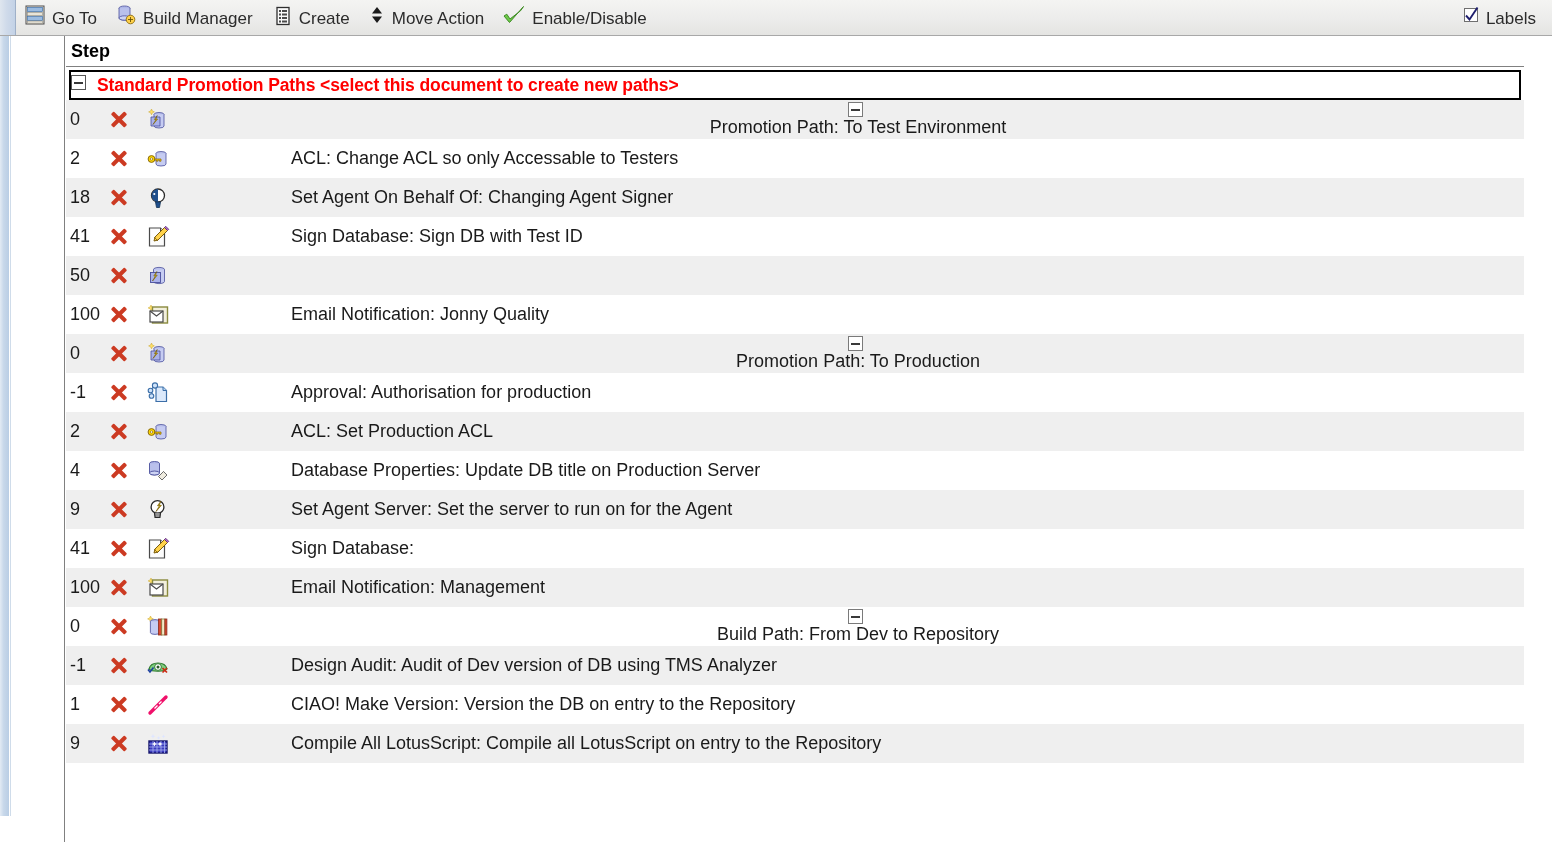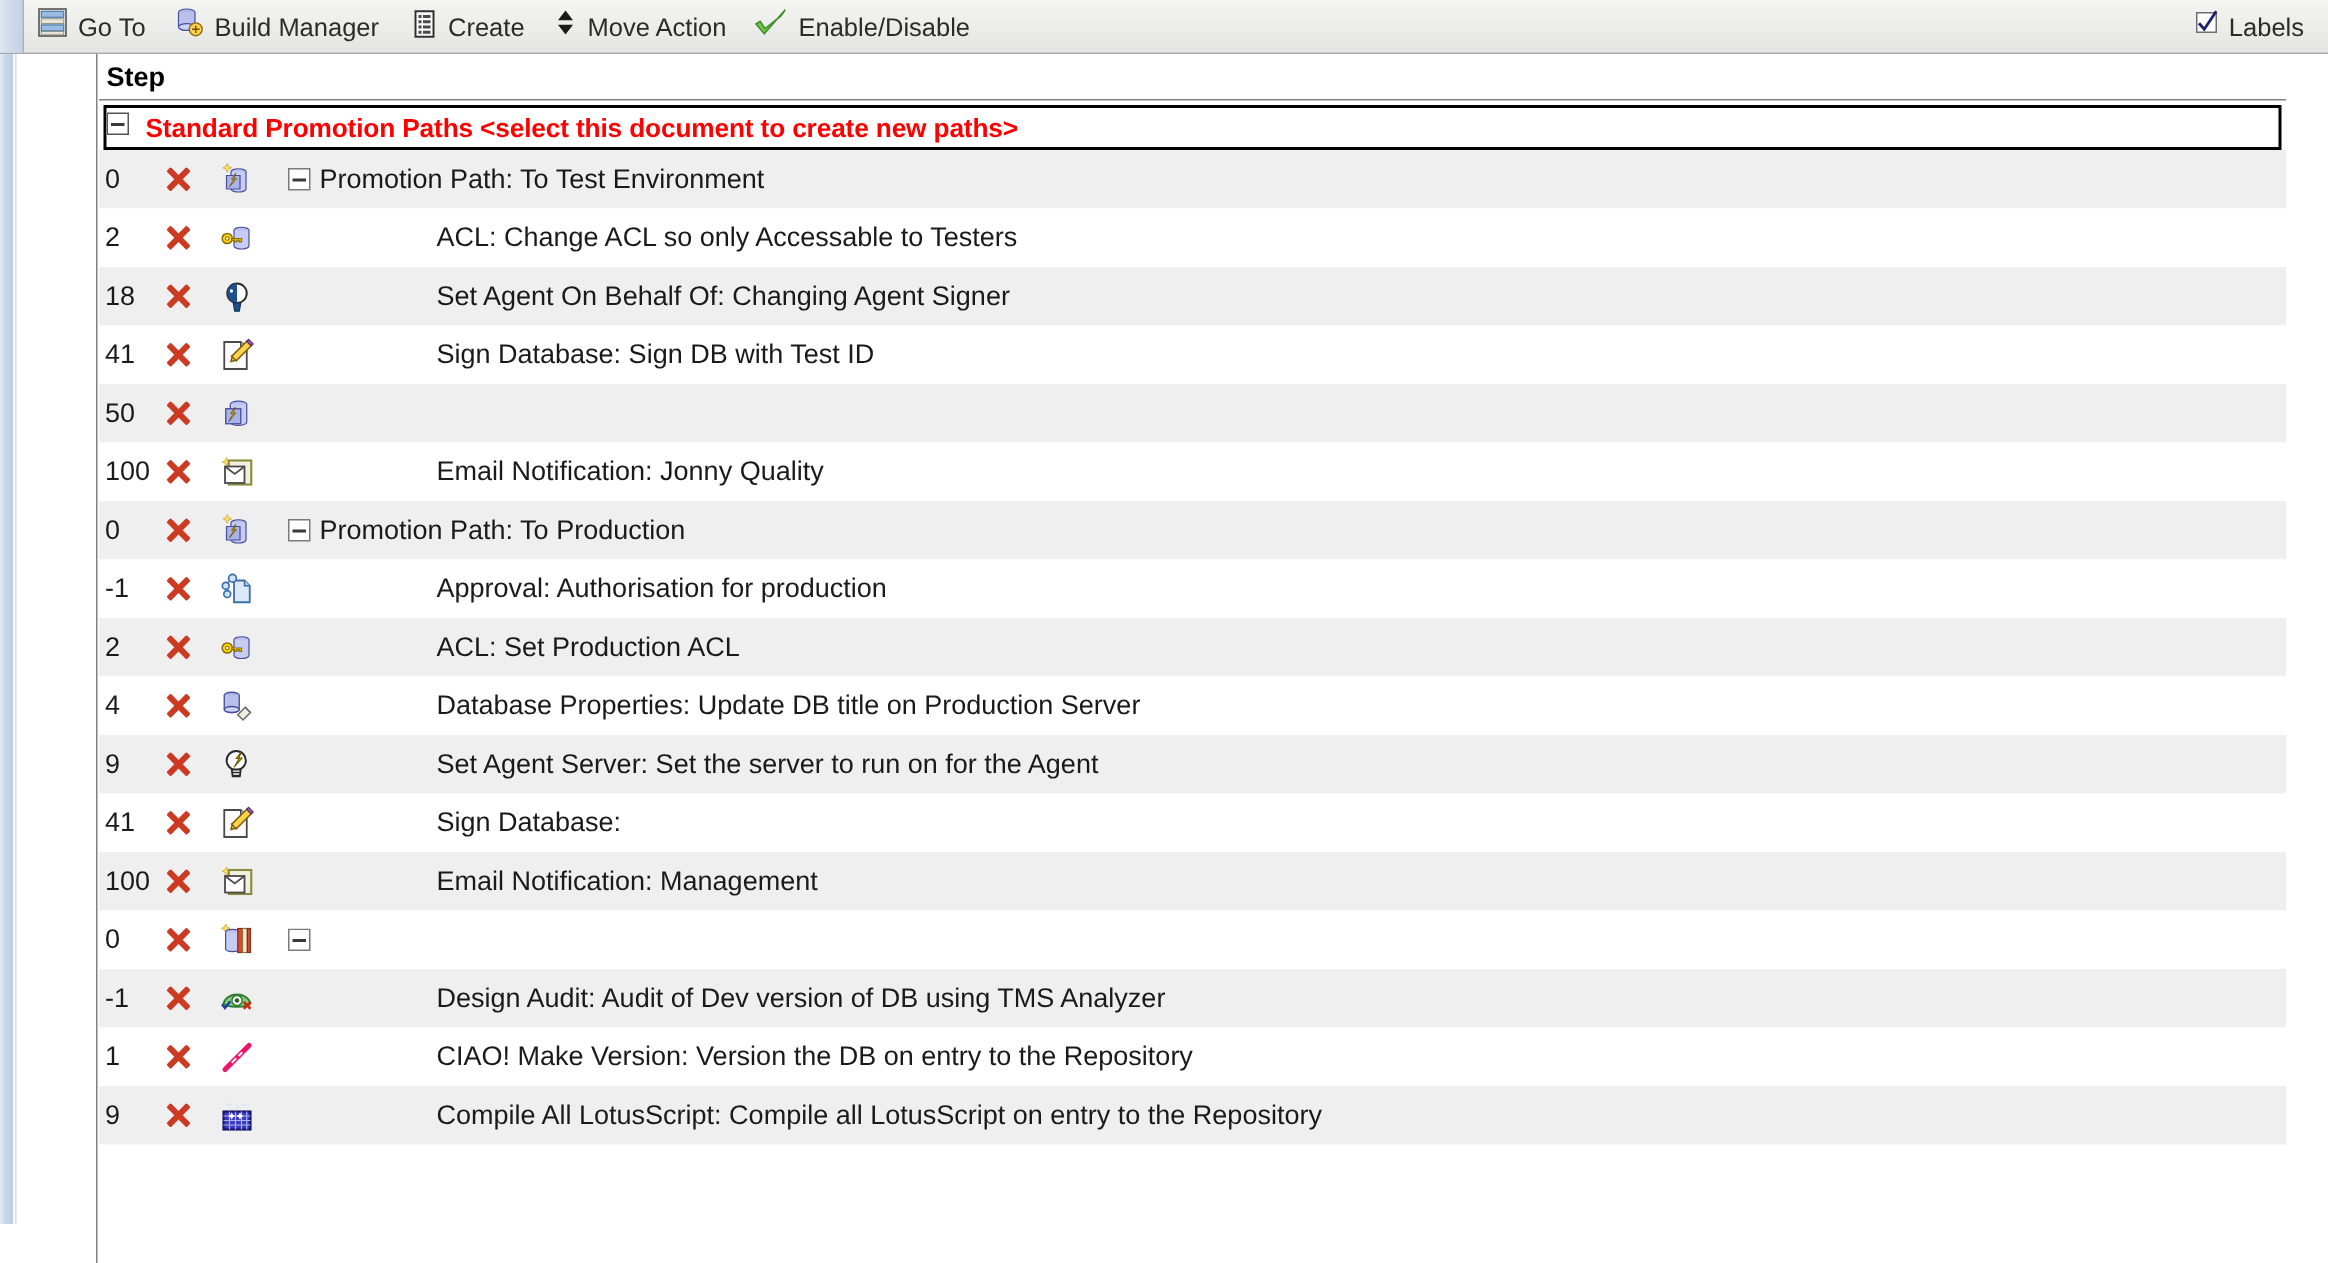--- a/index.html
+++ b/index.html
@@ -83,21 +83,21 @@
             white-space:nowrap; overflow:hidden; }
 
   .twisty {
     width:15px; height:15px; flex:0 0 15px;
     border:1px solid #7a7a7a; background:#fff;
     position:relative; margin-right:6px;
   }
   .twisty::before{ content:""; position:absolute; left:2px; top:6px; width:9px; height:2px; background:#3a3a3a; }
   .twisty.dark { border-color:#555; }
 
-  .indent-0 { padding-left:4px; }
+  .indent-0 { padding-left:4px;flex-direction:column; }
   .indent-1 { padding-left:103px; }
 
   
   .xmark { width:17px; height:17px; position:relative; }
   .xmark::before, .xmark::after{
     content:""; position:absolute; left:7px; top:-1px; width:4px; height:19px;
     background:#cc3a22; border-radius:1px;
   }
   .xmark::before{ transform: rotate(45deg); }
   .xmark::after { transform: rotate(-45deg); }
@@ -450,20 +450,21 @@
     <path d="M4.5 1 l0.9 2 l2 0.9 l-2 0.9 l-0.9 2 l-0.9 -2 l-2 -0.9 l2 -0.9 z" fill="#ffe066" stroke="#c9a227" stroke-width="0.5"></path>
     <ellipse cx="9" cy="6.5" rx="4.6" ry="1.9" fill="#b9c0ec" stroke="#4a4f9c" stroke-width="0.8"></ellipse>
     <path d="M4.4 6.5 V17.5 a4.6 1.9 0 0 0 9.2 0 V6.5" fill="#c6ccf2" stroke="#4a4f9c" stroke-width="0.8"></path>
     <rect x="12.5" y="4" width="3.2" height="16" fill="#d94a32" stroke="#8a2a18" stroke-width="0.8"></rect>
     <rect x="15.7" y="4" width="3.2" height="16" fill="#f2e9c8" stroke="#8a7a3a" stroke-width="0.8"></rect>
     <rect x="18.9" y="4" width="2" height="16" fill="#d94a32" stroke="#8a2a18" stroke-width="0.8"></rect>
   </svg>
             </div>
             <div class="c-title indent-0">
               <span class="twisty"></span>
+              <span>Build Path: From Dev to Repository</span>
             </div>
           </div>
           <div class="row alt">
             <div class="c-step">-1</div>
             <div class="c-x">
               <span class="xmark"></span>
             </div>
             <div class="c-ico">
               <svg width="24" height="24" viewBox="0 0 24 24">
     <path d="M3 15 C5 7 19 7 21 15 C19 18 5 18 3 15 Z" fill="#7fcf7f" stroke="#2f7a2f" stroke-width="1.2"></path>

